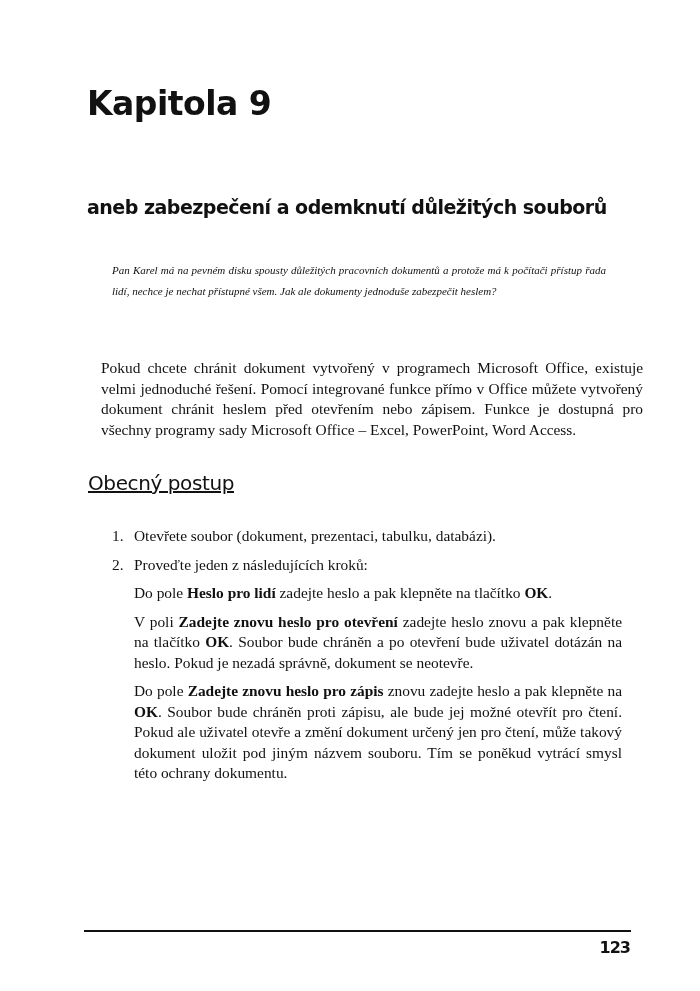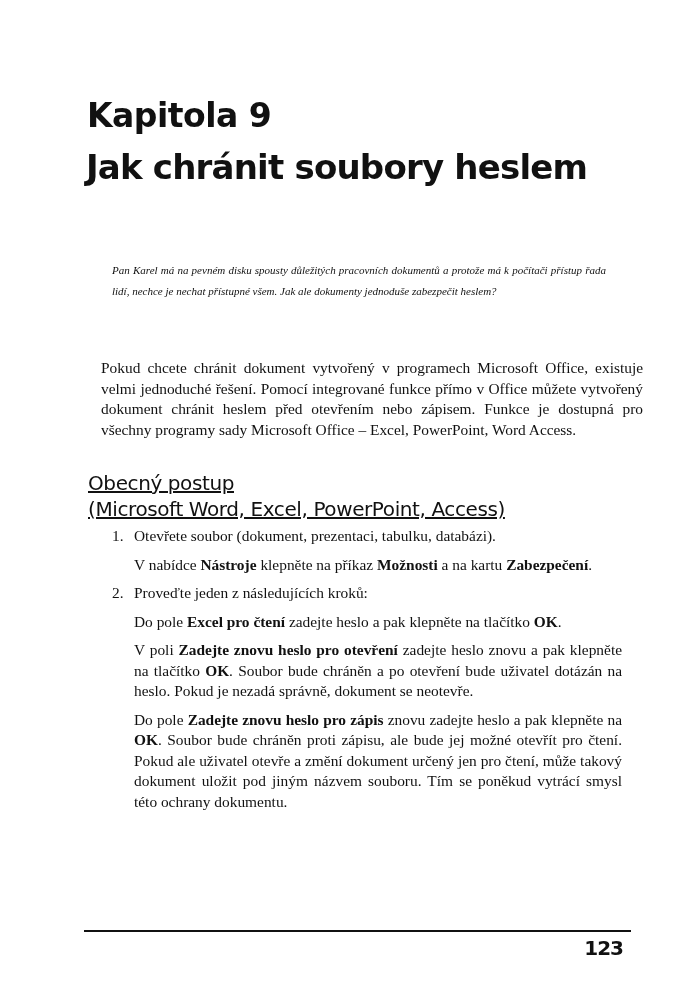--- a/index.html
+++ b/index.html
@@ -16,21 +16,21 @@
       font-family: "Liberation Serif", "DejaVu Serif", serif;
     }
     .page {
       position: absolute;
       left: 0; top: 0;
       width: 700px; height: 991px;
     }
     .chapter-label {
       position: absolute;
       left: 87px;
-      top: 96px;
+      top: 84px;
       font-family: "DejaVu Sans", "Liberation Sans", sans-serif;
       font-weight: bold;
       font-size: 33px;
       letter-spacing: -0.5px;
       line-height: 40px;
       margin: 0;
     }
     .chapter-title {
       position: absolute;
       left: 86px;
@@ -120,58 +120,56 @@
     .footer-rule {
       position: absolute;
       left: 84px;
       top: 930px;
       width: 547px;
       height: 2px;
       background: #111111;
     }
     .page-number {
       position: absolute;
-      right: 77px;
+      right: 70px;
       top: 937px;
       font-family: "DejaVu Sans", "Liberation Sans", sans-serif;
       font-weight: bold;
-      font-size: 20px;
+      font-size: 16px;
       letter-spacing: -1px;
       line-height: 22px;
     }
   </style>
 </head>
 <body>
 
 <div class="page">
   <h1 class="chapter-label">Kapitola 9</h1>
-  <h2 class="chapter-title">Jak chránit soubory heslem</h2>
+  <h3 class="chapter-subtitle">aneb zabezpečení a odemknutí důležitých souborů</h3>
 
   <p class="intro">Pan Karel má na pevném disku spousty důležitých pracovních dokumentů a protože má k počítači přístup řada lidí, nechce je nechat přístupné všem. Jak ale dokumenty jednoduše zabezpečit heslem?</p>
 
   <p class="body-para">Pokud chcete chránit dokument vytvořený v programech Microsoft Office, existuje velmi jednoduché řešení. Pomocí integrované funkce přímo v Office můžete vytvořený dokument chránit heslem před otevřením nebo zápisem. Funkce je dostupná pro všechny programy sady Microsoft Office – Excel, PowerPoint, Word Access.</p>
 
   <h4 class="section-heading">
     <span>Obecný postup</span><br>
-    <span>(Microsoft Word, Excel, PowerPoint, Access)</span>
   </h4>
 
   <ol class="steps">
     <li class="step">
       <span class="step-num">1.</span>
       <div class="step-body">
           <p><span>Otevřete soubor (dokument, prezentaci, tabulku, databázi).</span></p>
-          <p><span>V nabídce </span><b>Nástroje</b><span> klepněte na příkaz </span><b>Možnosti</b><span> a na kartu </span><b>Zabezpečení</b><span>.</span></p>
         </div>
     </li>
     <li class="step">
       <span class="step-num">2.</span>
       <div class="step-body">
           <p><span>Proveďte jeden z následujících kroků:</span></p>
-          <p><span>Do pole </span><b>Excel pro čtení</b><span> zadejte heslo a pak klepněte na tlačítko </span><b>OK</b><span>.</span></p>
+          <p><span>Do pole </span><b>Heslo pro lidí</b><span> zadejte heslo a pak klepněte na tlačítko </span><b>OK</b><span>.</span></p>
           <p><span>V poli </span><b>Zadejte znovu heslo pro otevření</b><span> zadejte heslo znovu a pak klepněte na tlačítko </span><b>OK</b><span>. Soubor bude chráněn a po otevření bude uživatel dotázán na heslo. Pokud je nezadá správně, dokument se neotevře.</span></p>
           <p><span>Do pole </span><b>Zadejte znovu heslo pro zápis</b><span> znovu zadejte heslo a pak klepněte na </span><b>OK</b><span>. Soubor bude chráněn proti zápisu, ale bude jej možné otevřít pro čtení. Pokud ale uživatel otevře a změní dokument určený jen pro čtení, může takový dokument uložit pod jiným názvem souboru. Tím se poněkud vytrácí smysl této ochrany dokumentu.</span></p>
         </div>
     </li>
   </ol>
 
   <div class="footer-rule"></div>
   <div class="page-number">123</div>
 </div>
 

